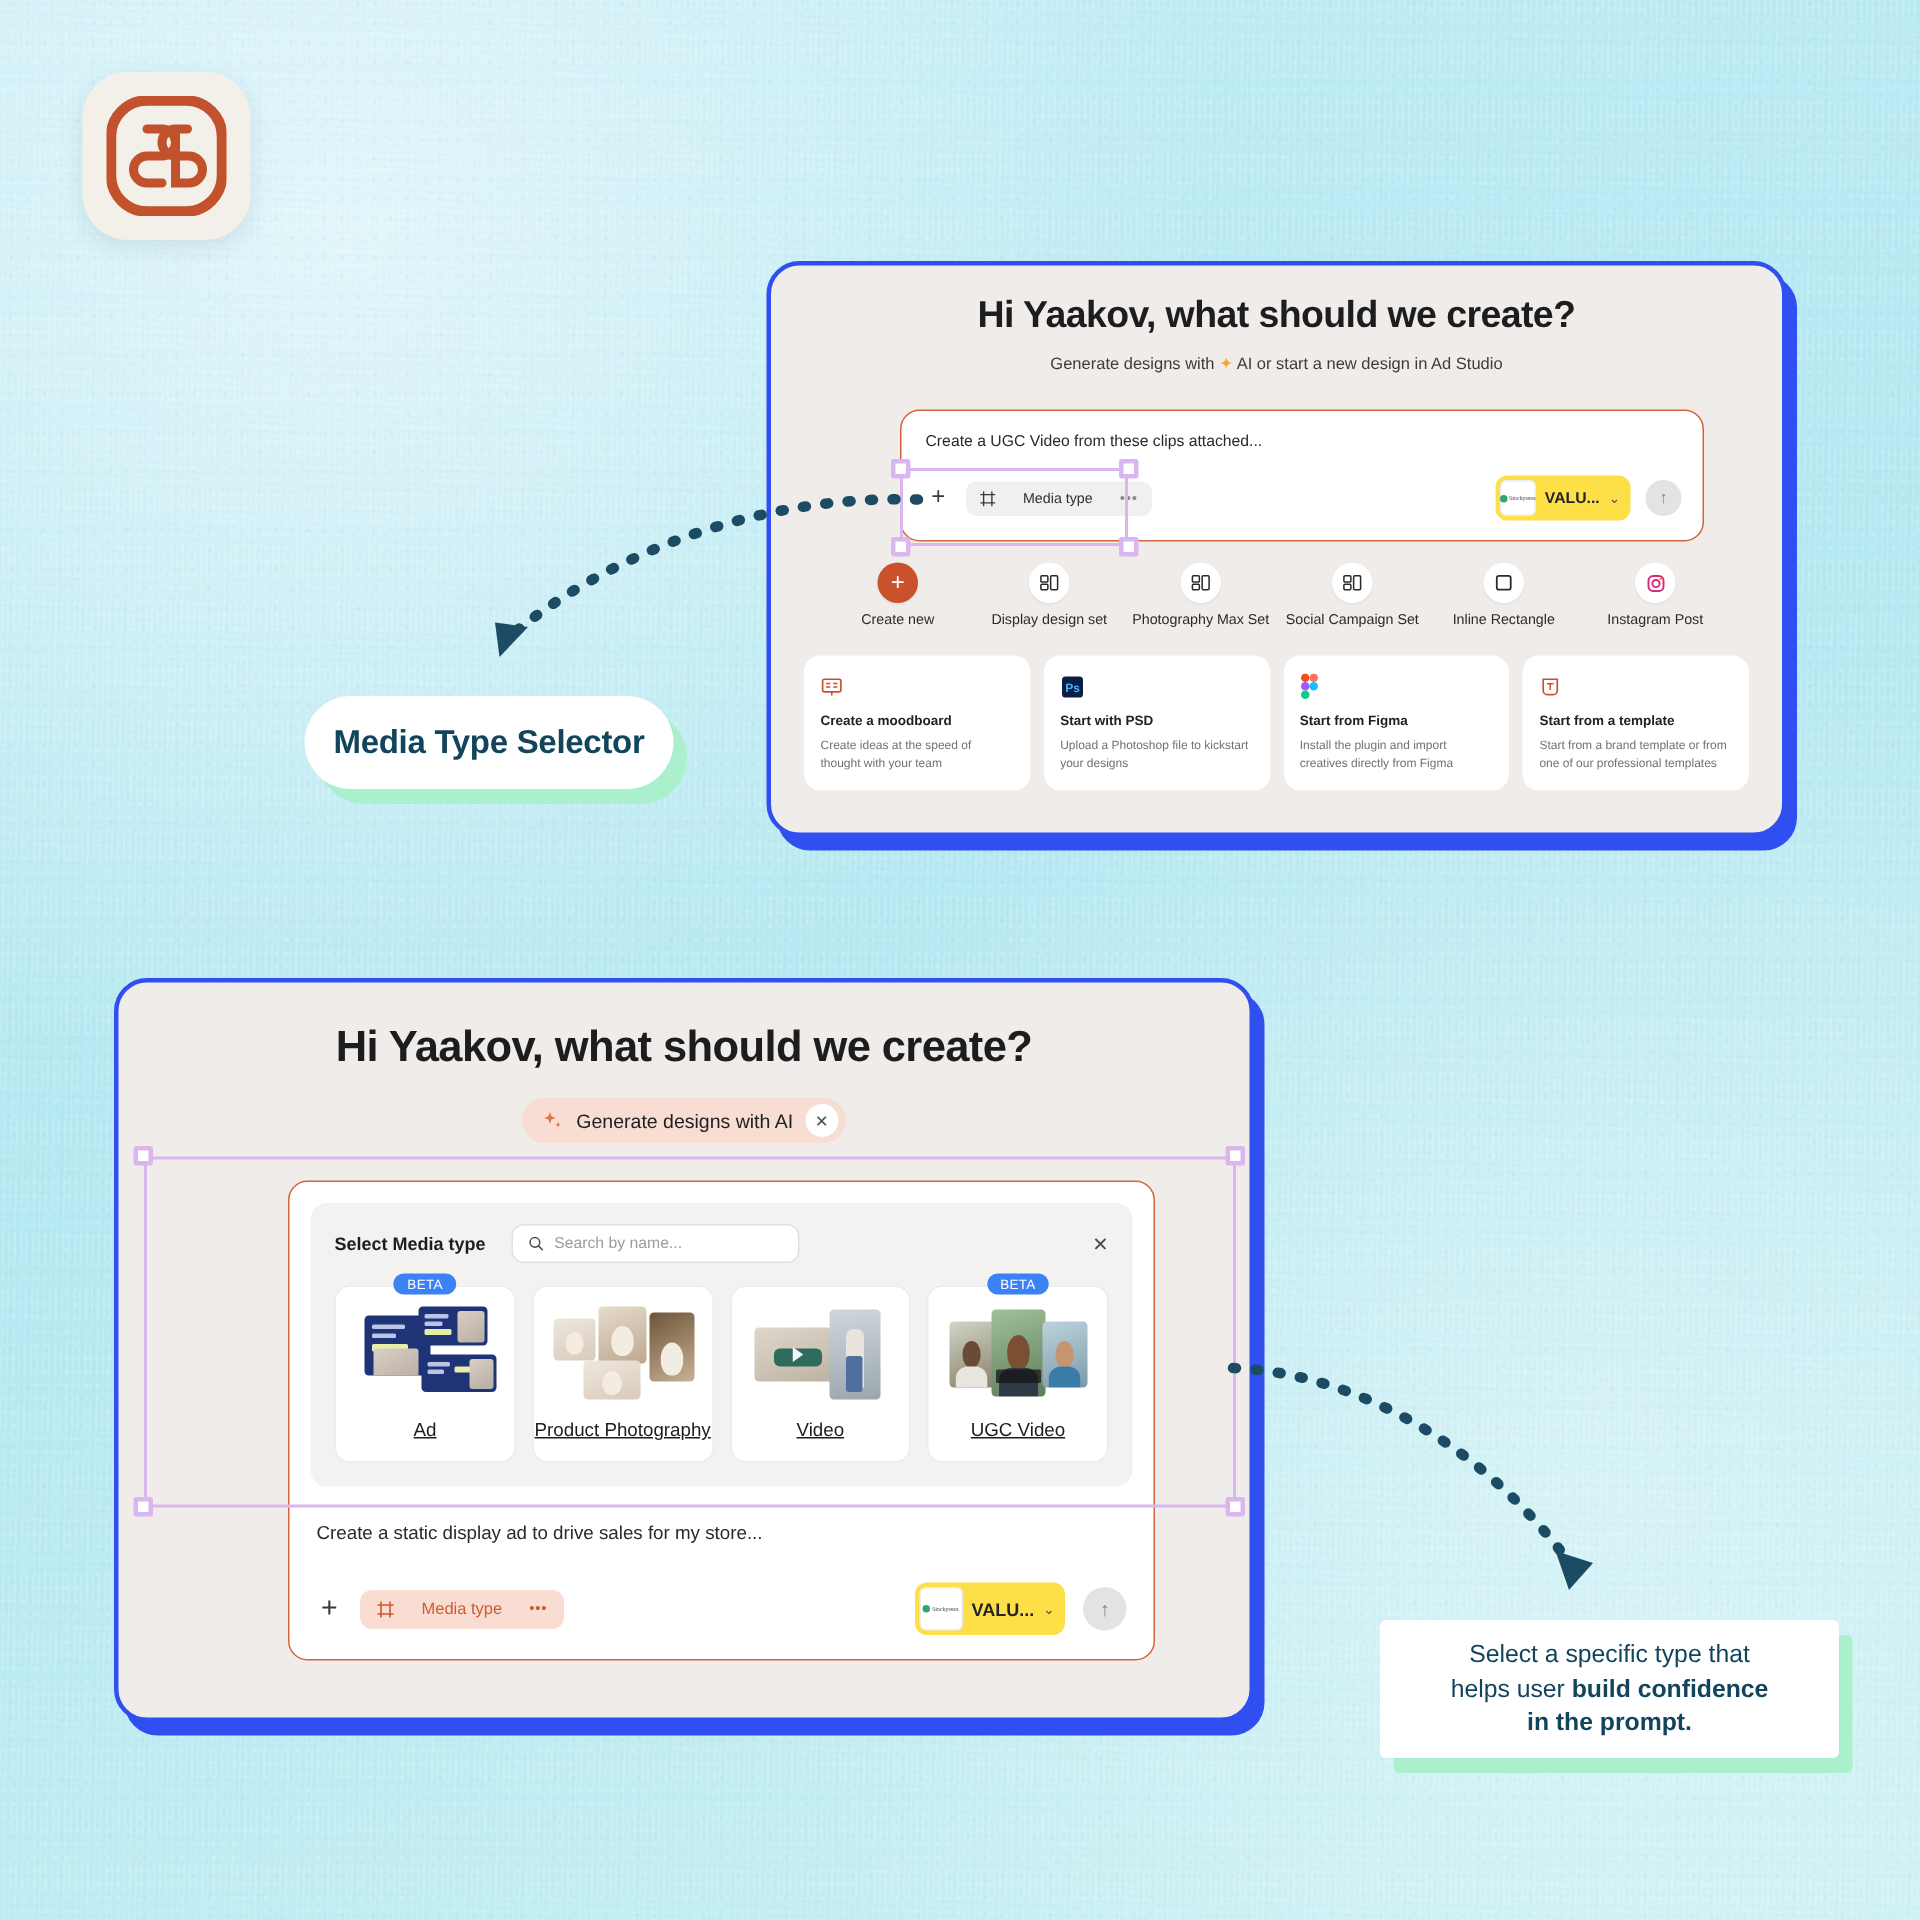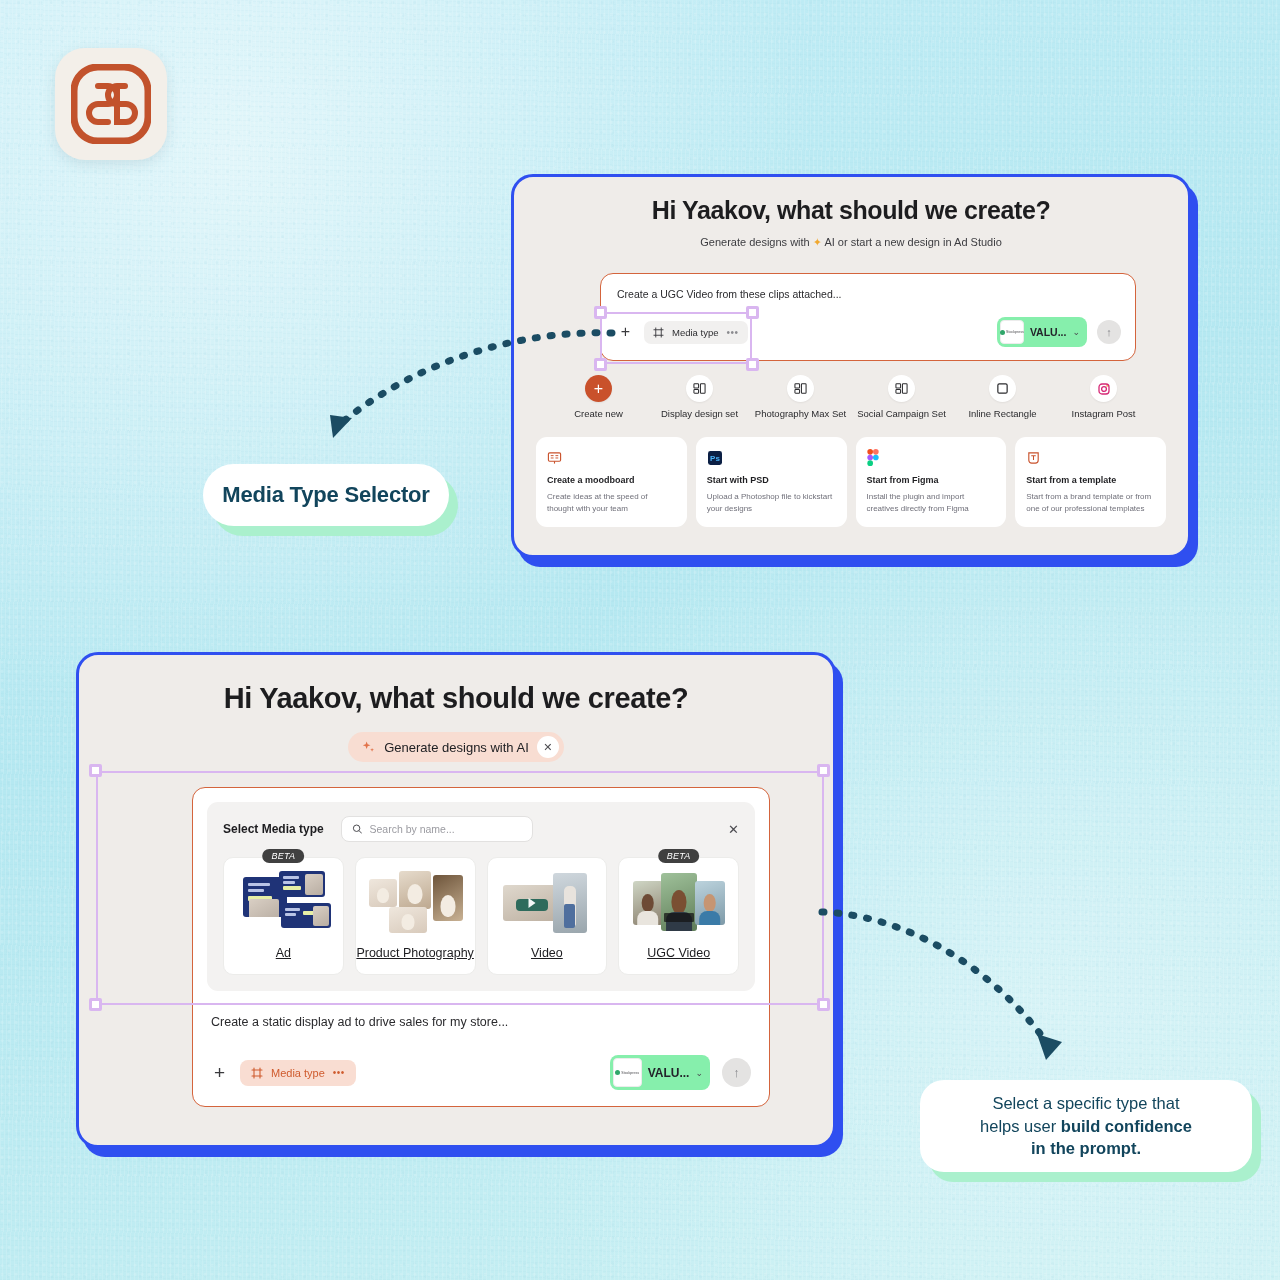--- a/index.html
+++ b/index.html
@@ -93,35 +93,35 @@
     position: absolute;
     left: 16px; right: 14px; bottom: 13px;
     display: flex; align-items: center; gap: 10px;
   }
   .plus-btn {
     width: 17px; height: 17px;
     display: flex; align-items: center; justify-content: center;
     font-size: 16px; color: #3a3a3d; line-height: 1;
   }
   .chip {
-    display: inline-flex; align-items: center; gap: 8px;
+    display: inline-flex; align-items: center; gap: 18px;
     background: #f1f0ef;
     border-radius: 7px;
     padding: 6px 9px;
     font-size: 9.5px;
     color: #2e2e31;
   }
   .chip.active { background: #f9ddd2; color: #cf5b2e; }
   .chip .dots { font-size: 10px; color: #8b8b8f; letter-spacing: .5px; }
 
   .spacer { flex: 1; }
 
   .brandsel {
     display: flex; align-items: center; gap: 6px;
-    background: #86efac;
+    background: #fde047;
     border-radius: 8px;
     padding: 3px 7px 3px 3px;
   }
   .brandsel .thumb {
     width: 24px; height: 24px;
     background: #fff;
     border-radius: 4px;
     display: flex; align-items: center; justify-content: center;
     font-size: 3.6px; color: #4b4b4f;
     gap: 1px;
@@ -237,25 +237,24 @@
     border: 1px solid #ececea;
     border-radius: 10px;
     height: 118px;
     display: flex; flex-direction: column;
     align-items: center; justify-content: flex-end;
     padding-bottom: 14px;
   }
   .mcard .label { font-size: 12.5px; color: #1d1d20; text-decoration: underline; }
   .beta {
     position: absolute; top: -9px; left: 50%; transform: translateX(-50%);
-    background: #404040; color: #fff;
+    background: #3b82f6; color: #fff;
     border-radius: 9px;
     font-size: 9px; padding: 2px 9px;
     letter-spacing: .2px;
-    font-style: italic;
   }
   .thumbwrap {
     position: absolute; top: 8px; left: 0; right: 0; height: 74px;
     display: flex; align-items: center; justify-content: center;
   }
 
   
   .art { position: relative; width: 104px; height: 68px; }
   .mini { position: absolute; border-radius: 3px; overflow: hidden; }
   .adtile { background: #1f3377; }
@@ -308,22 +307,22 @@
     background: #fff;
     border-radius: 40px;
     box-shadow: 9px 10px 0 0 #aaf0cd;
     display: flex; align-items: center; justify-content: center;
     text-align: center;
     color: #12455c;
     font-weight: 700;
   }
   #callout-1 { left: 203px; top: 464px; width: 246px; height: 62px; font-size: 22px; letter-spacing: -.2px; }
   #callout-2 {
-    left: 920px; top: 1080px; width: 332px; height: 92px;
-    border-radius: 24px; font-size: 16.5px; line-height: 1.38; font-weight: 400; padding: 0 16px;
+    left: 920px; top: 1080px; width: 306px; height: 92px;
+    border-radius: 4px; font-size: 16.5px; line-height: 1.38; font-weight: 400; padding: 0 16px;
   }
   #callout-2 b { font-weight: 700; }
 
   svg.conn { position: absolute; left: 0; top: 0; width: 1280px; height: 1280px; pointer-events: none; }
 </style>
 </head>
 <body>
 
 <div id="bg"></div>
 

